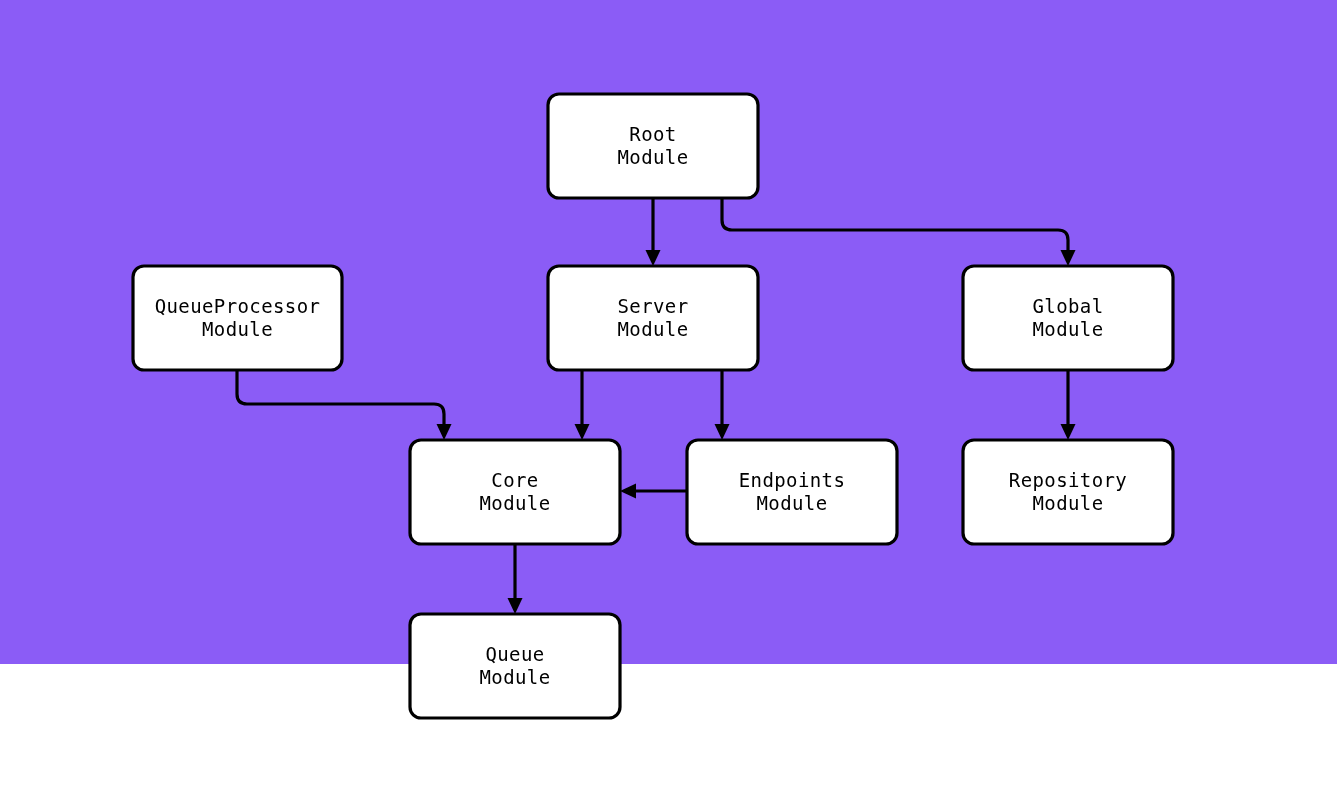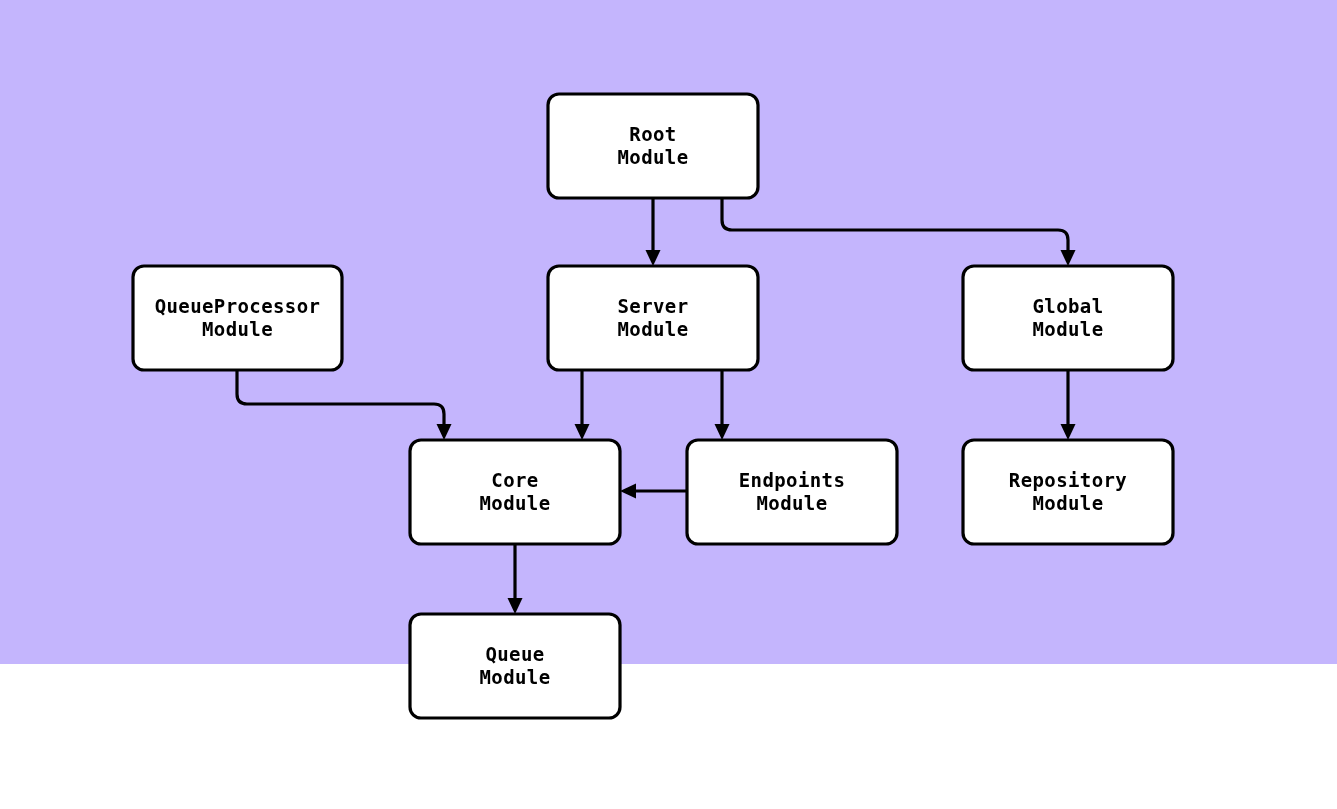--- a/index.html
+++ b/index.html
@@ -10,22 +10,21 @@
   body {
     width: 1337px;
     height: 809px;
     font-family: "DejaVu Sans Mono", "Liberation Mono", monospace;
     overflow: hidden;
   }
   #diagram-root {
     position: relative;
     width: 1337px;
     height: 664px;
-    background: #c4b5fd;
-    font-weight: bold;
+    background: #8b5cf6;
   }
   svg.diagram-canvas {
     display: block;
     width: 1337px;
     height: 809px;
   }
   .node-box {
     fill: #ffffff;
     stroke: #000000;
     stroke-width: 3.2;

